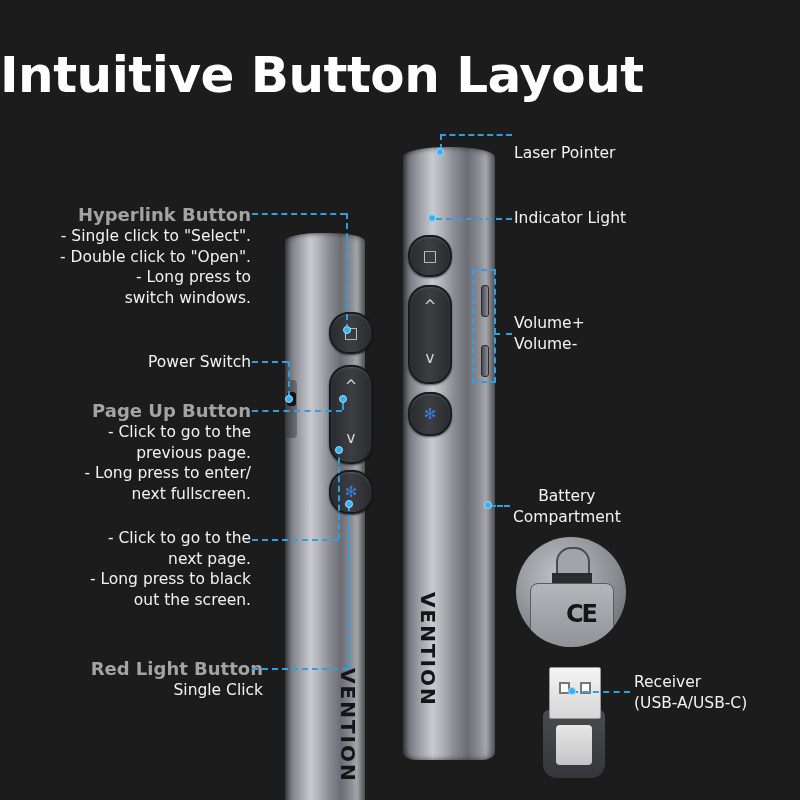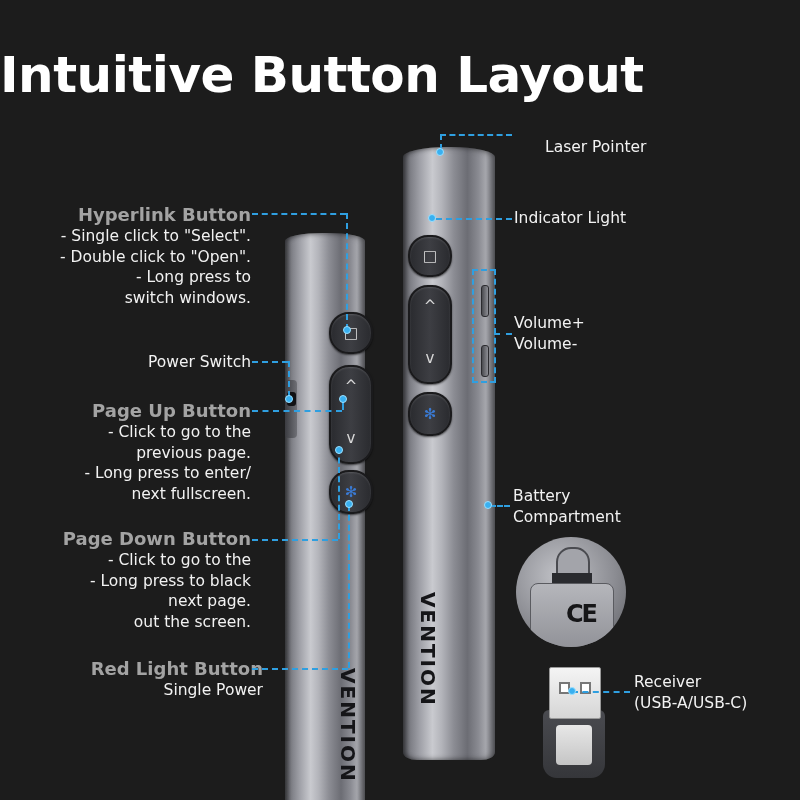--- a/index.html
+++ b/index.html
@@ -122,38 +122,37 @@
 </div>
 <div class="label right" style="right:549px;top:352px;width:240px;text-align:right;">Power Switch</div>
 <div class="label right" style="right:549px;top:400px;width:240px;">
   <div class="head">Page Up Button</div>
   <div>- Click to go to the</div>
   <div>previous page.</div>
   <div>- Long press to enter/</div>
   <div>next fullscreen.</div>
 </div>
 <div class="label right" style="right:549px;top:528px;width:240px;">
-  <div class="head">Page Down Button</div>
   <div>- Click to go to the</div>
+  <div>next page.</div>
   <div>- Long press to black</div>
-  <div>next page.</div>
   <div>out the screen.</div>
 </div>
 <div class="label right" style="right:537px;top:658px;width:240px;">
   <div class="head">Red Light Button</div>
-  <div>Single Power</div>
+  <div>Single Click</div>
 </div>
 
-<div class="label" style="left:514px;top:137px;margin-left:31px;">Laser Pointer</div>
+<div class="label" style="left:514px;top:143px;">Laser Pointer</div>
 <div class="label" style="left:514px;top:208px;">Indicator Light</div>
 <div class="label" style="left:514px;top:313px;">
   <div>Volume+</div>
   <div>Volume-</div>
 </div>
-<div class="label" style="left:513px;top:486px;">
+<div class="label" style="left:513px;top:486px;text-align:center;">
   <div>Battery</div>
   <div>Compartment</div>
 </div>
 <div class="label" style="left:634px;top:672px;">
   <div>Receiver</div>
   <div>(USB-A/USB-C)</div>
 </div>
 
 <div class="lead" style="left:252px;top:213px;width:94px;border-top-width:2px;"></div>
 <div class="lead" style="left:346px;top:213px;height:117px;border-left-width:2px;"></div>

